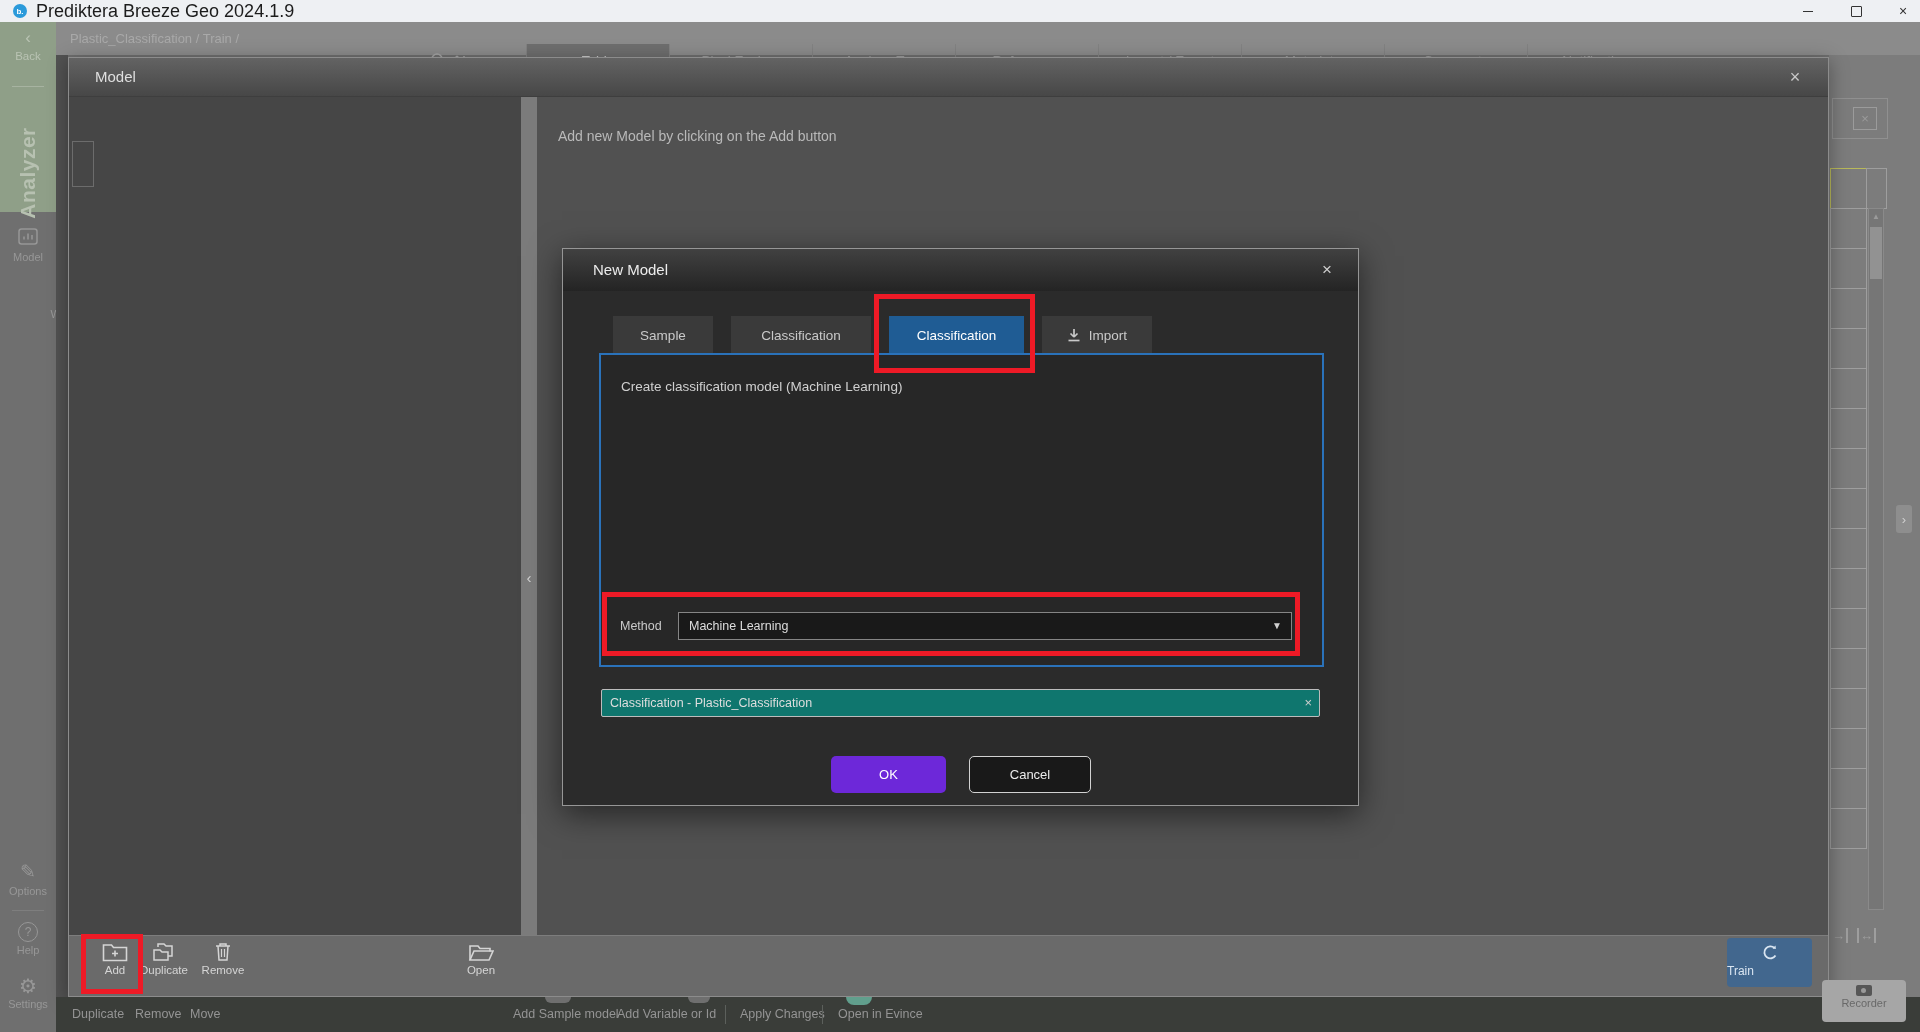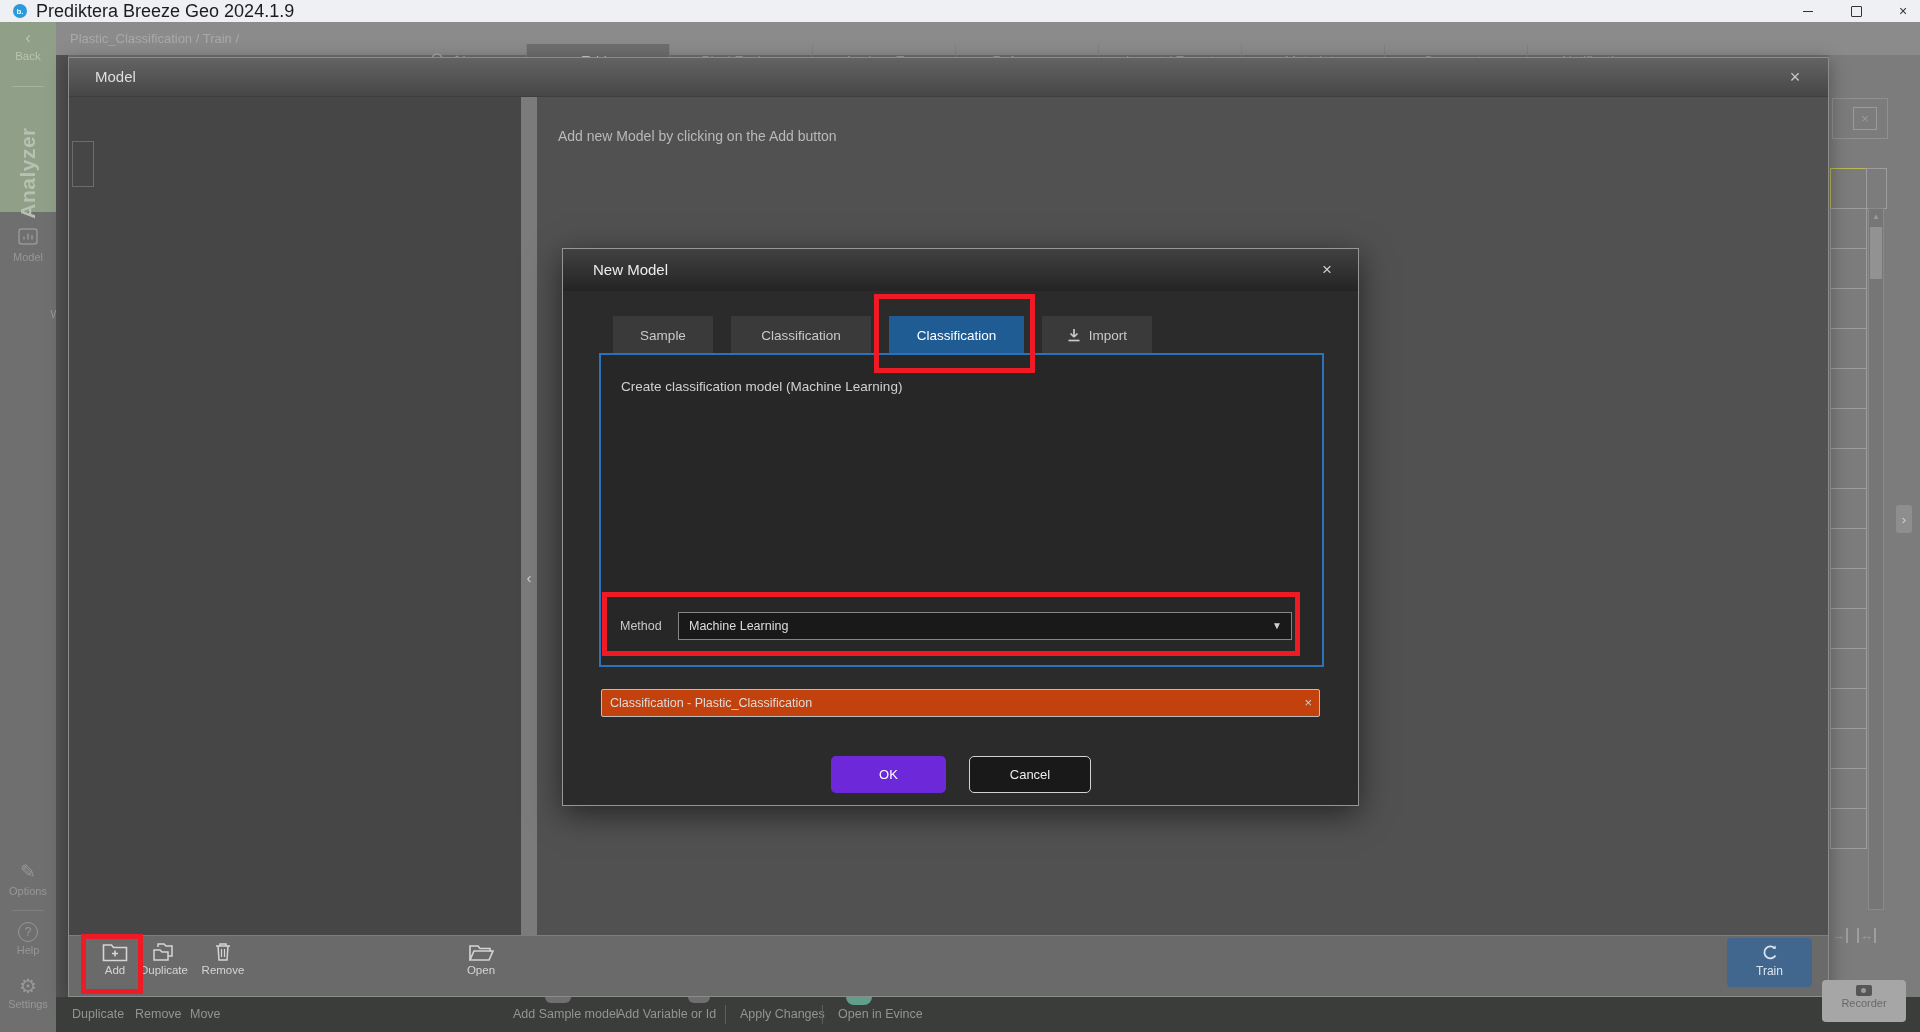--- a/index.html
+++ b/index.html
@@ -65,42 +65,42 @@
   .mw-div{left:452px;top:39px;width:16px;height:838px;background:#7b7b7b;}
   .mw-collapse{left:0;top:468px;width:16px;height:24px;color:#d2d2d2;font-size:15px;}
   .mw-right{left:468px;top:39px;width:1291px;height:838px;background:#515151;}
   .mw-hint{left:21px;top:31px;font-size:14px;color:#b9b9b9;}
   .mw-toolbar{left:0;top:877px;width:1759px;height:61px;background:#6a6a6a;
         border-top:1px solid #7d7d7d;box-sizing:border-box;}
   .tool-btn{top:5px;text-align:center;color:#d5d5d5;}
   .tool-btn svg{display:block;margin:0 auto;}
   .tool-label{font-size:11.5px;margin-top:2px;color:#d5d5d5;}
   .train-btn{left:1658px;top:2px;width:85px;height:49px;background:#42678e;border-radius:4px;
-        color:#d9e5f1;text-align:center;}
+        color:#d9e5f1;}
   .train-btn svg{display:block;margin:5px auto 0;}
   .train-label{font-size:12px;margin-top:1px;}
   
   .dialog{left:562px;top:248px;width:797px;height:558px;background:#2b2b2b;
         border:1px solid #969696;box-sizing:border-box;box-shadow:0 8px 30px rgba(0,0,0,.55);}
   .dlg-title{left:0;top:0;width:100%;height:42px;background:linear-gradient(#414141,#242424);}
   .dlg-title-text{left:30px;top:0;height:42px;line-height:42px;font-size:15px;color:#ececec;}
   .dlg-close{right:16px;top:0;width:30px;height:42px;color:#cfcfcf;font-size:17px;}
   .dtab{top:67px;height:38px;background:#3a3a3a;color:#c9c9c9;font-size:13.5px;}
   .dtab.sel{background:#1f5c94;color:#ffffff;}
   .dtab .dl-ico{margin-right:8px;color:#c9c9c9;}
   .dlg-panel{left:36px;top:104px;width:721px;height:310px;border:2px solid #2a72ba;
         background:#272727;}
   .dlg-body{left:20px;top:24px;font-size:13.5px;color:#d0d0d0;}
   .method-label{left:19px;top:264px;font-size:12.5px;color:#c9c9c9;}
   .dropdown{left:77px;top:257px;width:614px;height:28px;background:#191919;
         border:1px solid #858585;box-sizing:border-box;}
   .dd-text{left:10px;top:0;height:26px;line-height:26px;font-size:12.5px;color:#dddddd;}
   .dd-arrow{right:9px;top:0;height:26px;line-height:26px;font-size:10px;color:#d0d0d0;}
   .name-field{left:38px;top:440px;width:719px;height:28px;}
-  .name-input{width:100%;height:100%;background:#c2410c;border:1px solid #bcbcbc;
+  .name-input{width:100%;height:100%;background:#0f766e;border:1px solid #bcbcbc;
         border-radius:2px;box-sizing:border-box;color:#dddddd;font-size:12.5px;
         padding:0 26px 0 8px;font-family:"Liberation Sans",sans-serif;outline:none;}
   .name-clear{right:8px;top:0;height:28px;line-height:28px;color:#cfcfcf;font-size:13px;}
   .btn-ok{left:268px;top:507px;width:115px;height:37px;background:#6d28d9;border-radius:5px;
         color:#ffffff;font-size:13px;}
   .btn-cancel{left:406px;top:507px;width:122px;height:37px;background:#191919;border-radius:5px;
         border:1px solid #d2d2d2;box-sizing:border-box;color:#ececec;font-size:13px;}
   
   .bottombar{left:56px;top:997px;width:1864px;height:35px;background:#3a3d39;}
   .bb-item{top:0;height:35px;line-height:35px;font-size:12.5px;color:#949494;}

